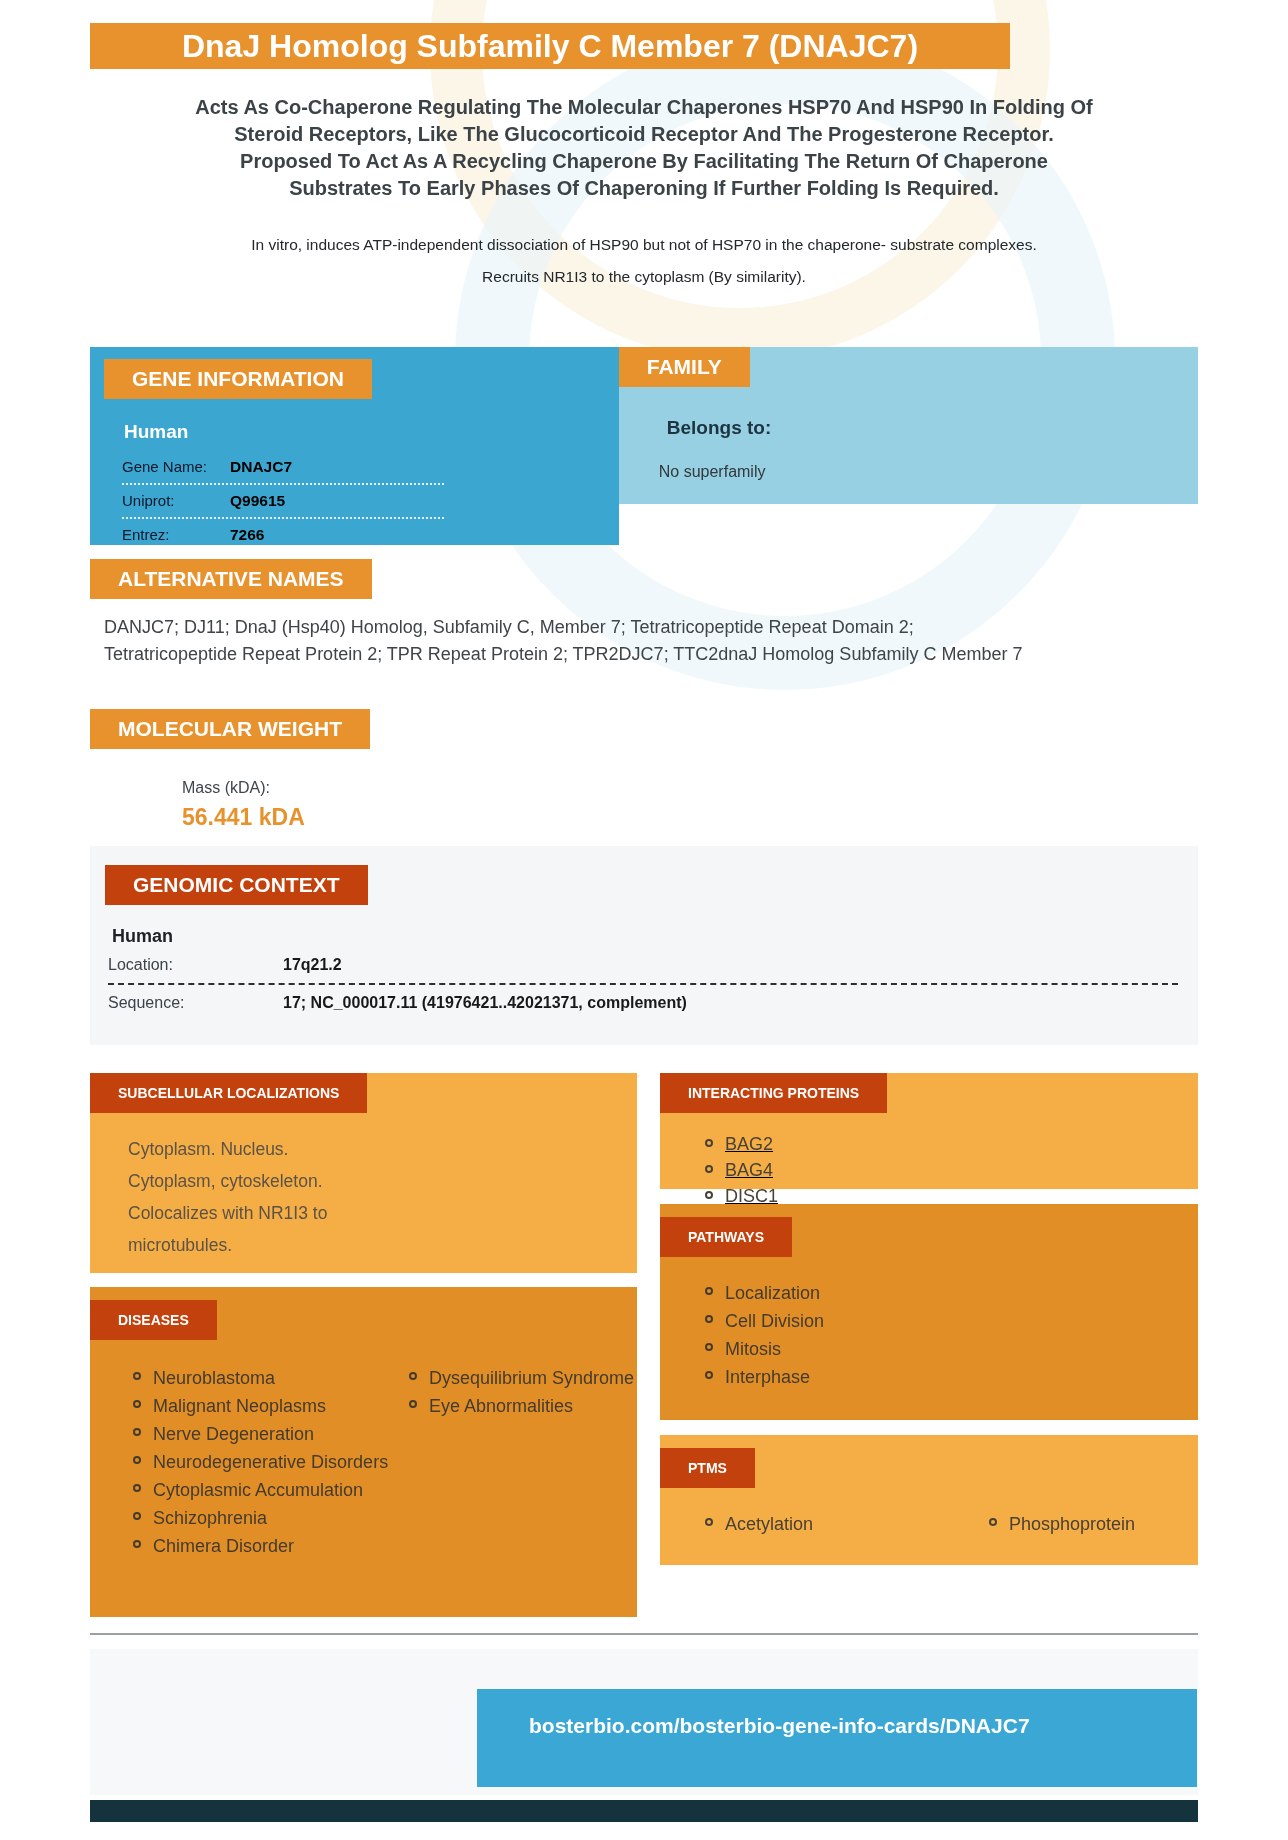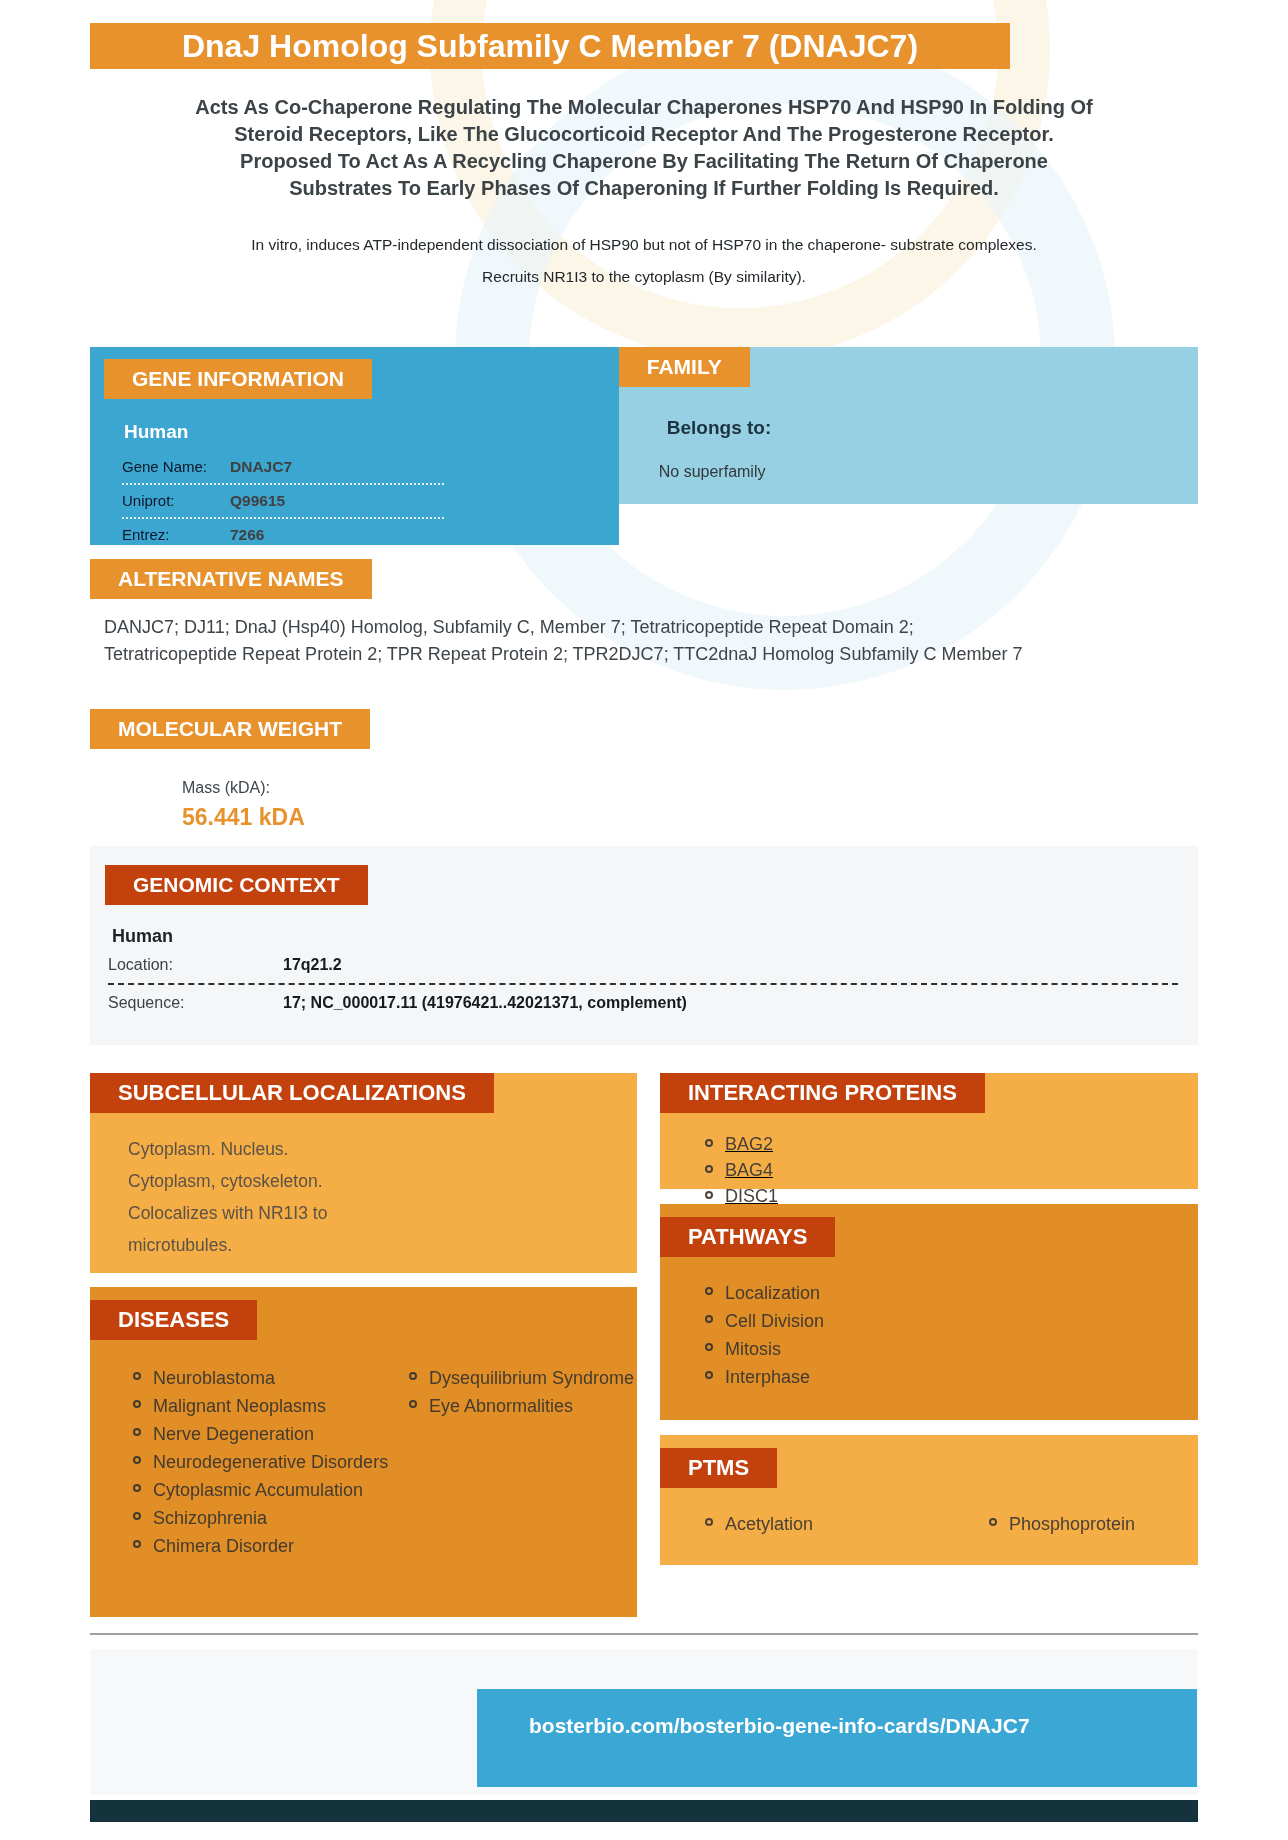--- a/index.html
+++ b/index.html
@@ -26,21 +26,21 @@
   .gene-box { width:557px; height:198px; background:#3BA6D0; padding:12px 0 0 14px; }
   .family-box { width:611px; height:157px; background:#96D0E2; padding:0; }
   .band { display:inline-block; background:#E8922D; color:#ffffff; font-weight:bold;
     font-size:21px; line-height:40px; padding:0 28px; height:40px; white-space:nowrap; }
   .band.teal { background:#c2410c; }
   .gene-species { margin:22px 0 0 20px; color:#ffffff; font-weight:bold; font-size:19px; }
   .gene-rows { margin:8px 0 0 18px; width:322px; }
   .gene-row { display:flex; padding:7px 0; }
   .gene-row.sep { border-top:2px dotted rgba(255,255,255,0.85); }
   .gene-label { width:108px; color:#0f172a; font-size:15px; }
-  .gene-value { color:#404040; font-weight:bold; font-size:15.5px; }
+  .gene-value { color:#000000; font-weight:bold; font-size:15.5px; }
   .belongs-label { margin:30px 0 0 48px; color:#1D3440; font-weight:bold; font-size:19px; }
   .belongs-value { margin:24px 0 0 40px; color:#33383C; font-size:16px; }
 
   
   .sect-band { margin-top:14px; }
   .altnames { margin:15px 0 0 14px; width:1010px; color:#3F4448; font-size:18px; line-height:27px; }
 
   
   .mw-band { margin-top:41px; }
   .mass-label { margin:30px 0 0 92px; color:#3E464C; font-size:16px; }
@@ -55,21 +55,21 @@
   .g-value { color:#17191B; font-weight:bold; font-size:16px; }
   .g-sep { margin-left:18px; margin-right:20px; border-top:2px dashed #2F2F2F; height:0; }
 
   
   .grid { margin-top:28px; display:flex; gap:23px; align-items:flex-start; }
   .col-left { width:547px; }
   .col-right { width:538px; }
   .box { width:100%; }
   .box.light { background:#F5AD45; }
   .box.dark { background:#E28E27; }
-  .box .band { font-size:22px; }
+  .box .band { font-size:14px; }
   .box .band.pad-top { margin-top:13px; }
   .subcell-box { height:200px; margin-bottom:14px; }
   .diseases-box { height:330px; }
   .ip-box { height:116px; margin-bottom:15px;text-decoration:underline; }
   .pathways-box { height:216px; margin-bottom:15px; }
   .ptms-box { height:130px; }
 
   .loc-lines { margin:20px 0 0 38px; color:#5C5347; font-size:17.5px; line-height:32px; }
 
   .bullets { margin-top:0; }

